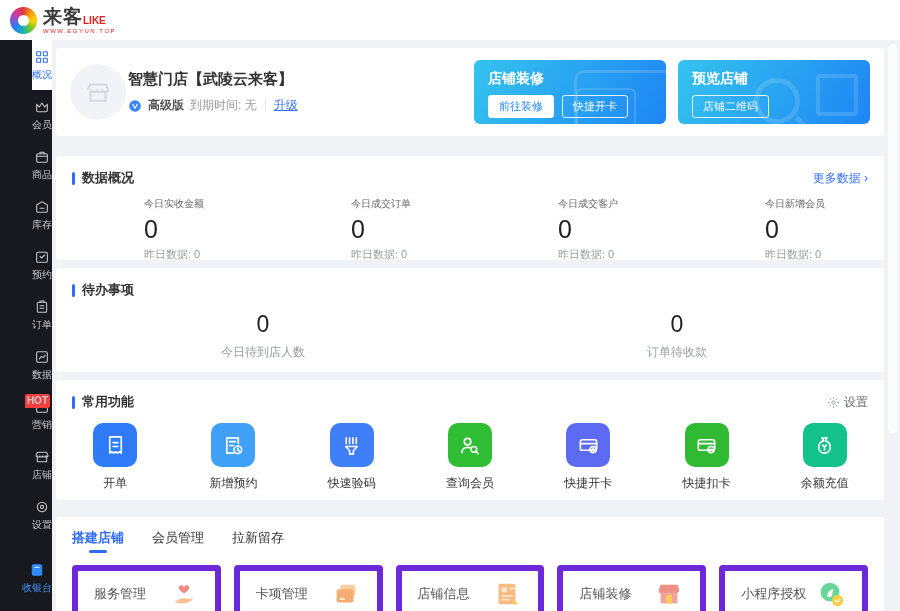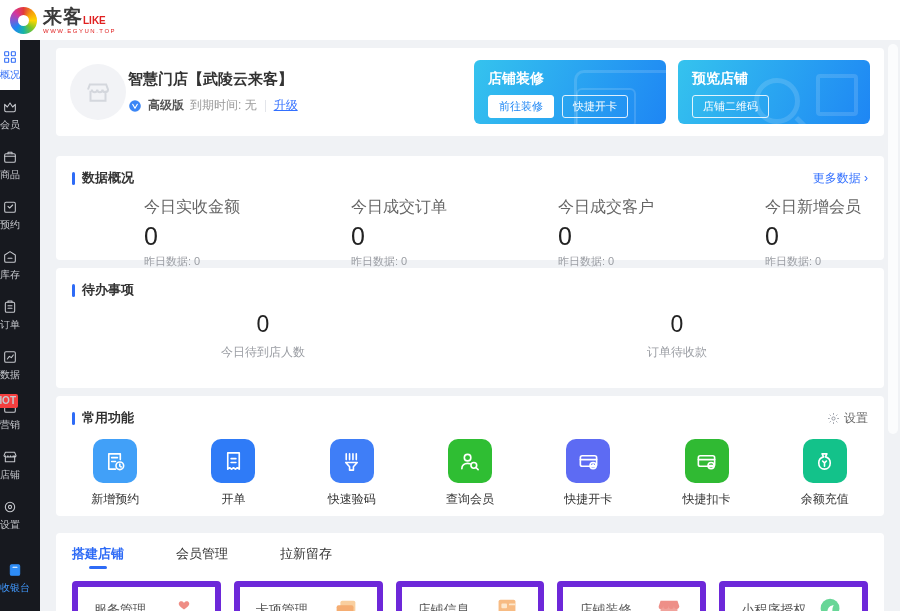--- a/index.html
+++ b/index.html
@@ -13,21 +13,21 @@
     background:conic-gradient(#e23a3a,#f booting 0,#f59e0b,#ffd400,#7cc727,#18b4a6,#1e86f4,#7b5bd6,#d6369b,#e23a3a);
     position:relative; }
   .logo-mark { background:conic-gradient(#e23a3a,#f59e0b,#ffd400,#7cc727,#18b4a6,#1e86f4,#7b5bd6,#d6369b,#e23a3a); }
   .logo-mark::after { content:""; position:absolute; inset:8px; background:#fff; border-radius:50%; }
   .logo-text { line-height:1; }
   .logo-cn { font-size:19px; font-weight:bold; color:#3a3a3a; letter-spacing:1px; }
   .logo-like { font-size:10px; font-weight:bold; color:#e02020; vertical-align:bottom; }
   .logo-url { font-size:6px; color:#e02020; letter-spacing:1.5px; margin-top:2px; }
 
   
-  .sidebar { position:absolute; top:40px; left:0; width:40px; height:571px; background:#17191f; display:flex; flex-direction:column; align-items:flex-start; }
+  .sidebar { position:absolute; top:40px; left:0; width:52px; height:571px; background:#17191f; display:flex; flex-direction:column; align-items:flex-end; }
   .s-item { position:relative; display:flex; flex-direction:column; align-items:center; gap:3px; padding:9px 0 8px; cursor:pointer; }
   .s-item svg { width:16px; height:16px; stroke:#c6c8cd; fill:none; stroke-width:1.6; stroke-linecap:round; stroke-linejoin:round; }
   .s-item span { font-size:10px; color:#c6c8cd; }
   .s-item.active { background:#ffffff; }
   .s-item.active svg { stroke:#2e6bf6; }
   .s-item.active span { color:#2e6bf6; }
   .s-badge { position:absolute; top:4px; right:2px; background:#f53f3f; color:#fff; font-size:6px; line-height:1; padding:2px 2px; border-radius:2px 2px 2px 0; font-weight:bold; }
   .s-divider { height:1px; background:#2b2e35; margin:6px 8px; }
   .s-item.cashier svg { stroke:#2e8cf6; fill:#2e8cf6; }
   .s-item.cashier span { color:#3f94f6; }
@@ -67,40 +67,40 @@
   .sec-head { display:flex; align-items:center; padding:13px 16px 0; }
   .sec-bar { width:3px; height:13px; background:#2e6bf6; border-radius:2px; margin-right:7px; }
   .sec-title { font-size:13px; font-weight:bold; color:#333; flex:1; }
   .more-link { font-size:12px; color:#3370ff; cursor:pointer; }
   .gear-set { display:flex; align-items:center; gap:4px; font-size:12px; color:#666; cursor:pointer; }
   .gear-set svg { width:13px; height:13px; stroke:#8a8f99; fill:none; stroke-width:1.6; }
 
   .overview-card { height:104px; margin-top:20px; }
   .stats { display:grid; grid-template-columns:repeat(4,1fr); padding:10px 0 0; }
   .stat { padding-left:88px; }
-  .stat-label { font-size:16px; color:#666; }
+  .stat-label { font-size:10px; color:#666; }
   .stat-value { font-size:25px; color:#222; margin:4px 0 3px; font-weight:500; }
   .stat-sub { font-size:11px; color:#9a9da3; }
 
-  .todo-card { height:120px; margin-top:8px; }
+  .todo-card { height:104px; margin-top:8px; }
   .todos { display:flex; padding-top:12px; }
   .todo { flex:1; text-align:center; }
   .todo-value { font-size:23px; color:#222; font-weight:500; }
   .todo-label { font-size:12px; color:#9a9da3; margin-top:6px; }
 
   .quick-card { height:120px; margin-top:8px; }
   .quick-row { display:grid; grid-template-columns:repeat(7,1fr); padding-top:12px; }
   .quick { display:flex; flex-direction:column; align-items:center; gap:8px; cursor:pointer; }
   .q-tile { width:44px; height:44px; border-radius:10px; display:flex; align-items:center; justify-content:center; }
   .q-tile svg { width:23px; height:23px; stroke:#fff; fill:none; stroke-width:1.7; stroke-linecap:round; stroke-linejoin:round; }
   .q-label { font-size:12px; color:#333; }
 
   
   .build-card { margin-top:17px; height:120px; padding:0 16px; }
-  .tabs { display:flex; gap:52px; padding-top:12px; }
+  .tabs { display:flex; gap:28px; padding-top:12px; }
   .tab { font-size:13px; color:#333; padding-bottom:8px; position:relative; cursor:pointer; }
   .tab.active { color:#2e6bf6; font-weight:bold; }
   .tab.active::after { content:""; position:absolute; left:50%; transform:translateX(-50%); bottom:2px; width:18px; height:3px; border-radius:2px; background:#2e6bf6; }
   .b-cards { display:flex; gap:13px; margin-top:10px; }
   .b-card { flex:1; height:58px; border:6px solid #6d28d9; border-radius:4px; display:flex; align-items:center; justify-content:space-between; padding:0 16px; cursor:pointer; background:#fff; }
   .b-card-label { font-size:13px; color:#555; }
   .b-card svg { width:30px; height:30px; }
 
   
   .scrollbar-track { position:absolute; top:44px; right:2px; width:10px; height:560px; }
@@ -137,31 +137,31 @@
   </div>
   <div class="s-item">
     <svg viewBox="0 0 24 24">
         <rect x="4" y="7" width="16" height="13" rx="2"></rect>
         <path d="M4 11h16M9 7V5h6v2"></path>
       </svg>
     <span>商品</span>
   </div>
   <div class="s-item">
     <svg viewBox="0 0 24 24">
+        <path d="M4 9l8-5 8 5v9a2 2 0 0 1-2 2H6a2 2 0 0 1-2-2z"></path>
+        <path d="M9 14h6"></path>
+      </svg>
+    <span>库存</span>
+  </div>
+  <div class="s-item">
+    <svg viewBox="0 0 24 24">
         <rect x="4" y="5" width="16" height="15" rx="2"></rect>
         <path d="M9 11l2.5 2.5L16 9"></path>
       </svg>
     <span>预约</span>
-  </div>
-  <div class="s-item">
-    <svg viewBox="0 0 24 24">
-        <path d="M4 9l8-5 8 5v9a2 2 0 0 1-2 2H6a2 2 0 0 1-2-2z"></path>
-        <path d="M9 14h6"></path>
-      </svg>
-    <span>库存</span>
   </div>
   <div class="s-item">
     <svg viewBox="0 0 24 24">
         <rect x="5" y="5" width="14" height="15" rx="2"></rect>
         <path d="M9 5V3h6v2M9 10h6M9 14h6"></path>
       </svg>
     <span>订单</span>
   </div>
   <div class="s-item">
     <svg viewBox="0 0 24 24">
@@ -298,38 +298,38 @@
       <span class="gear-set">
         <svg viewBox="0 0 24 24">
             <circle cx="12" cy="12" r="3"></circle>
             <path d="M12 2v3M12 19v3M2 12h3M19 12h3M4.9 4.9l2.1 2.1M17 17l2.1 2.1M19.1 4.9L17 7M7 17l-2.1 2.1"></path>
           </svg>
         <span>设置</span>
       </span>
     </div>
     <div class="quick-row">
       <div class="quick">
+        <div class="q-tile" style="background-color: rgb(47, 123, 247);">
+          <svg viewBox="0 0 24 24">
+              <path d="M6 3h12v17l-2-1.5-2 1.5-2-1.5-2 1.5-2-1.5L6 20z"></path>
+              <path d="M9.5 9h5M9.5 13h5"></path>
+            </svg>
+        </div>
+        <span class="q-label">开单</span>
+      </div>
+      <div class="quick">
         <div class="q-tile" style="background-color: rgb(65, 160, 248);">
           <svg viewBox="0 0 24 24">
               <path d="M17 10V4H5v16h7"></path>
               <path d="M8 8h6M8 12h4"></path>
               <circle cx="16.5" cy="16.5" r="4"></circle>
               <path d="M16.5 14.8v1.9l1.4 1"></path>
             </svg>
         </div>
         <span class="q-label">新增预约</span>
-      </div>
-      <div class="quick">
-        <div class="q-tile" style="background-color: rgb(47, 123, 247);">
-          <svg viewBox="0 0 24 24">
-              <path d="M6 3h12v17l-2-1.5-2 1.5-2-1.5-2 1.5-2-1.5L6 20z"></path>
-              <path d="M9.5 9h5M9.5 13h5"></path>
-            </svg>
-        </div>
-        <span class="q-label">开单</span>
       </div>
       <div class="quick">
         <div class="q-tile" style="background-color: rgb(63, 126, 247);">
           <svg viewBox="0 0 24 24">
               <path d="M6.5 4v6M10 4v6M13.5 4v6M17 4v6"></path>
               <path d="M6 13h12l-4 4.5V21h-4v-3.5z"></path>
             </svg>
         </div>
         <span class="q-label">快速验码</span>
       </div>

